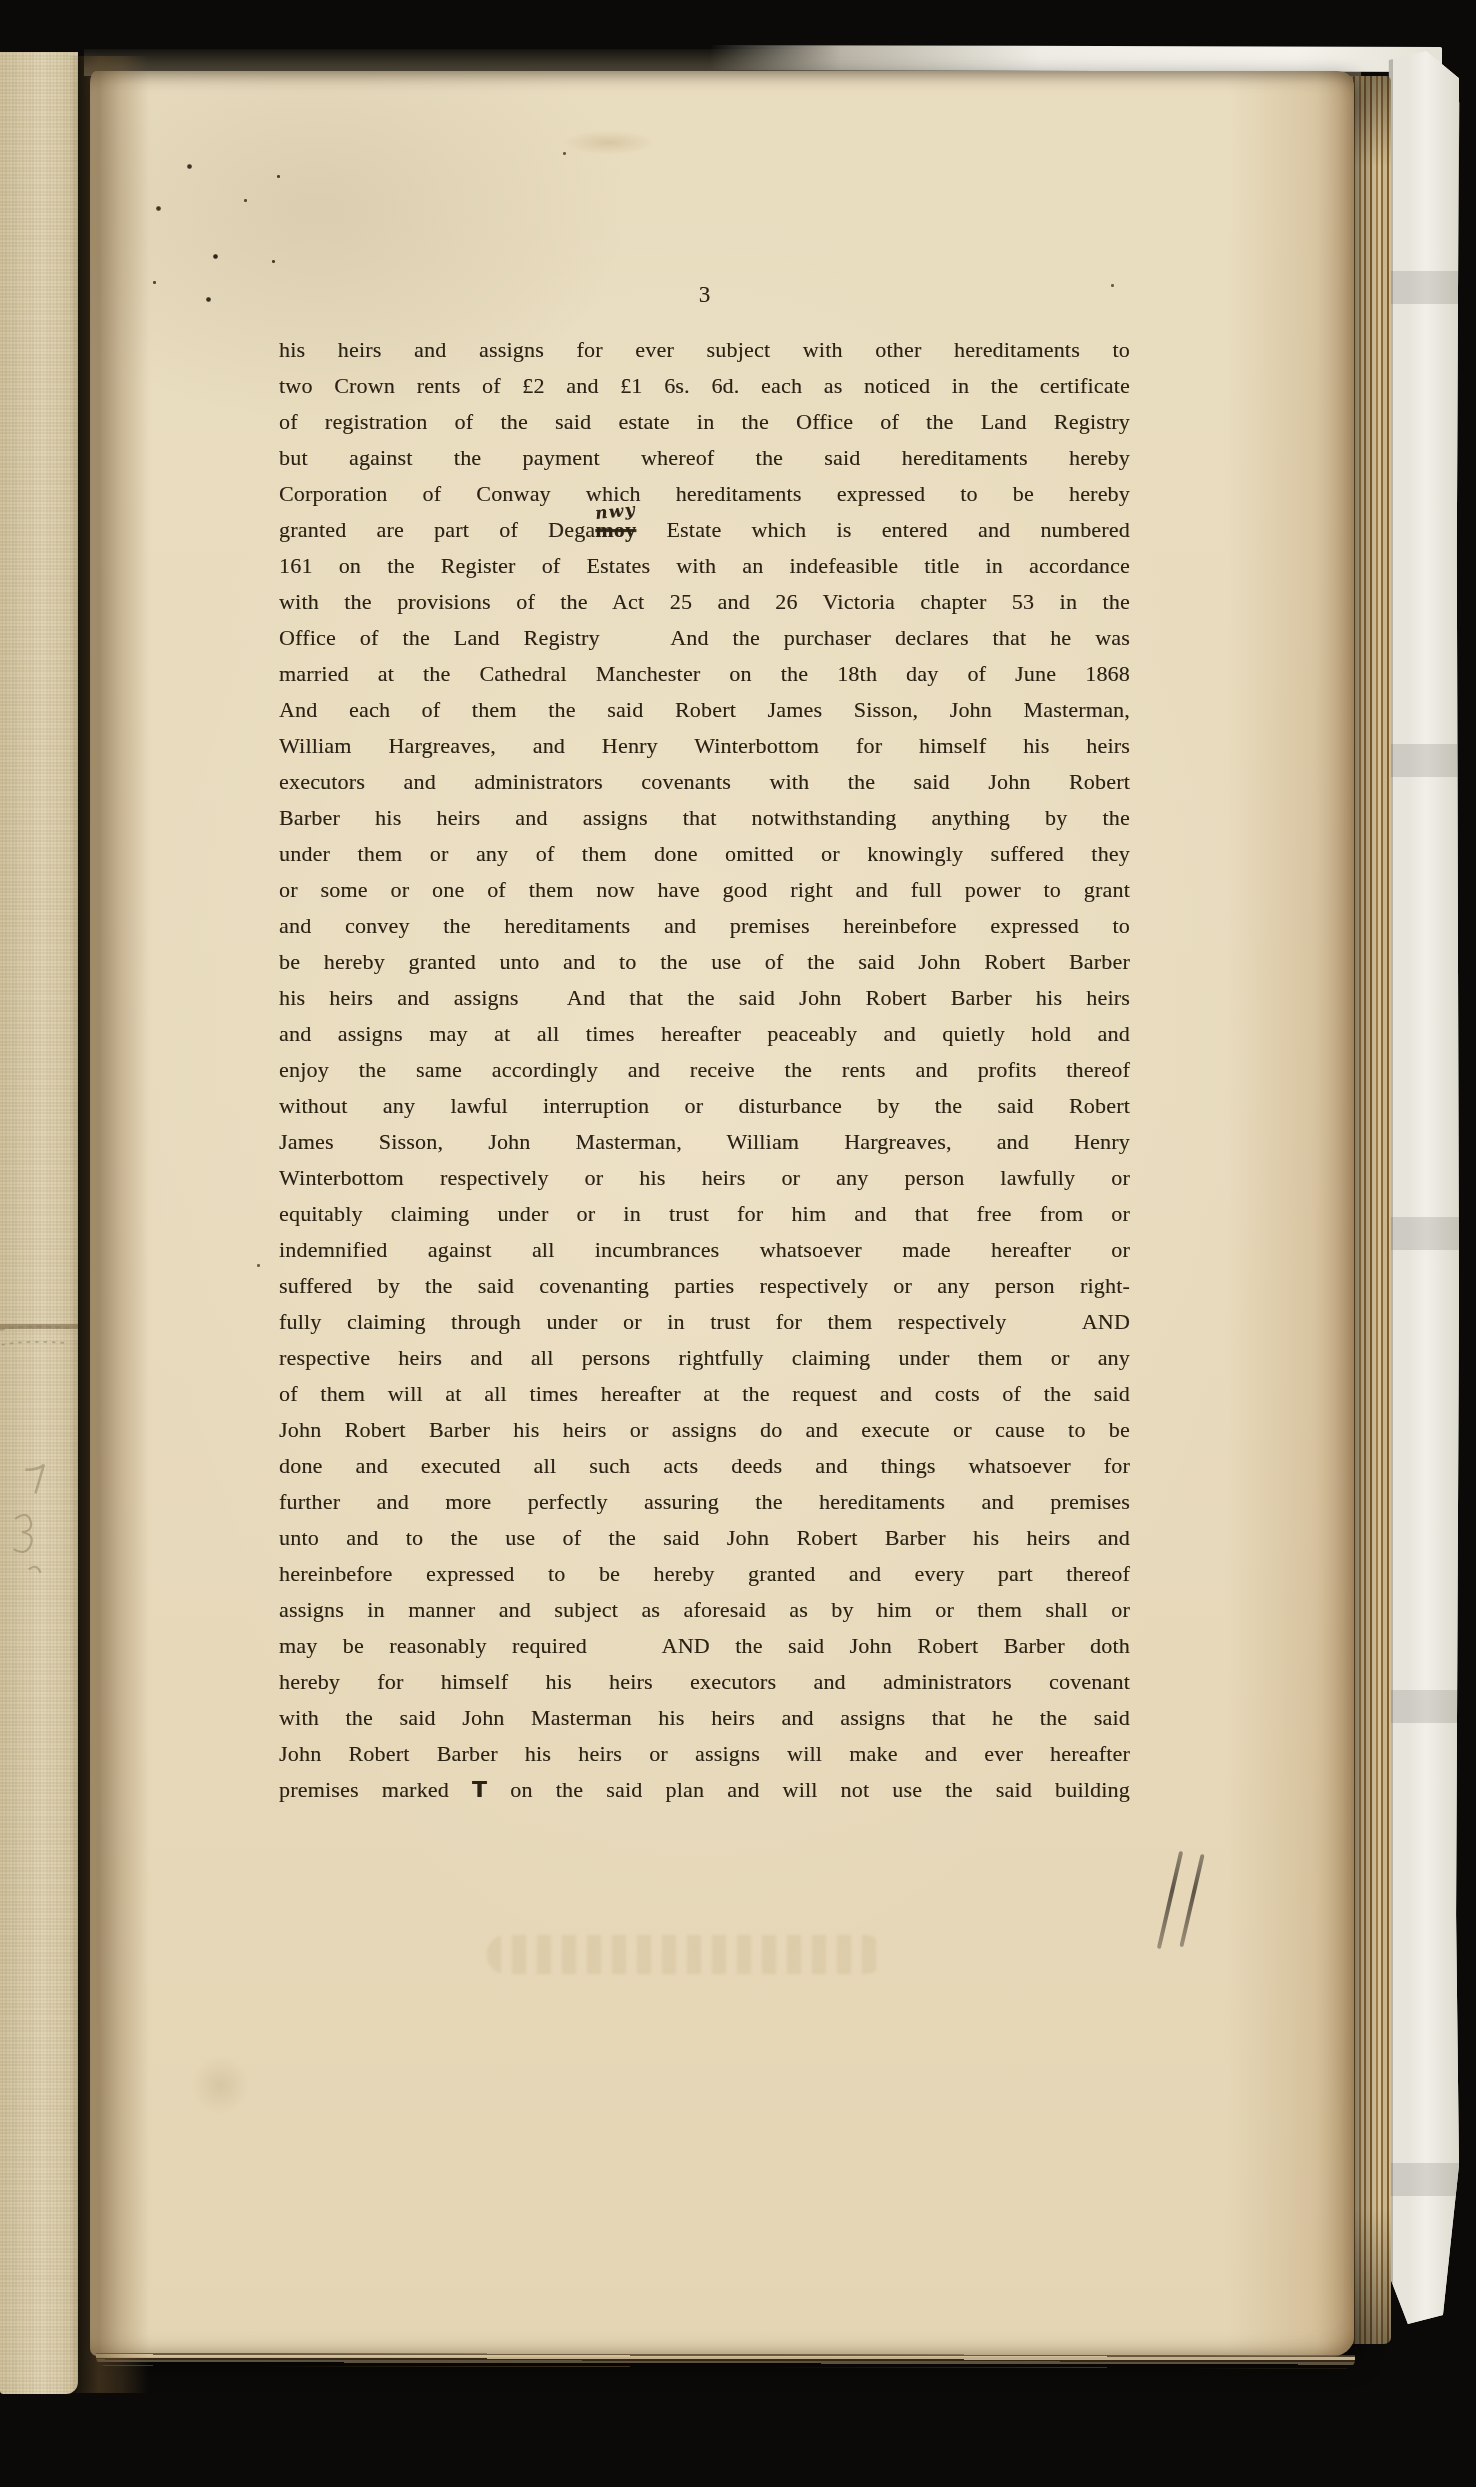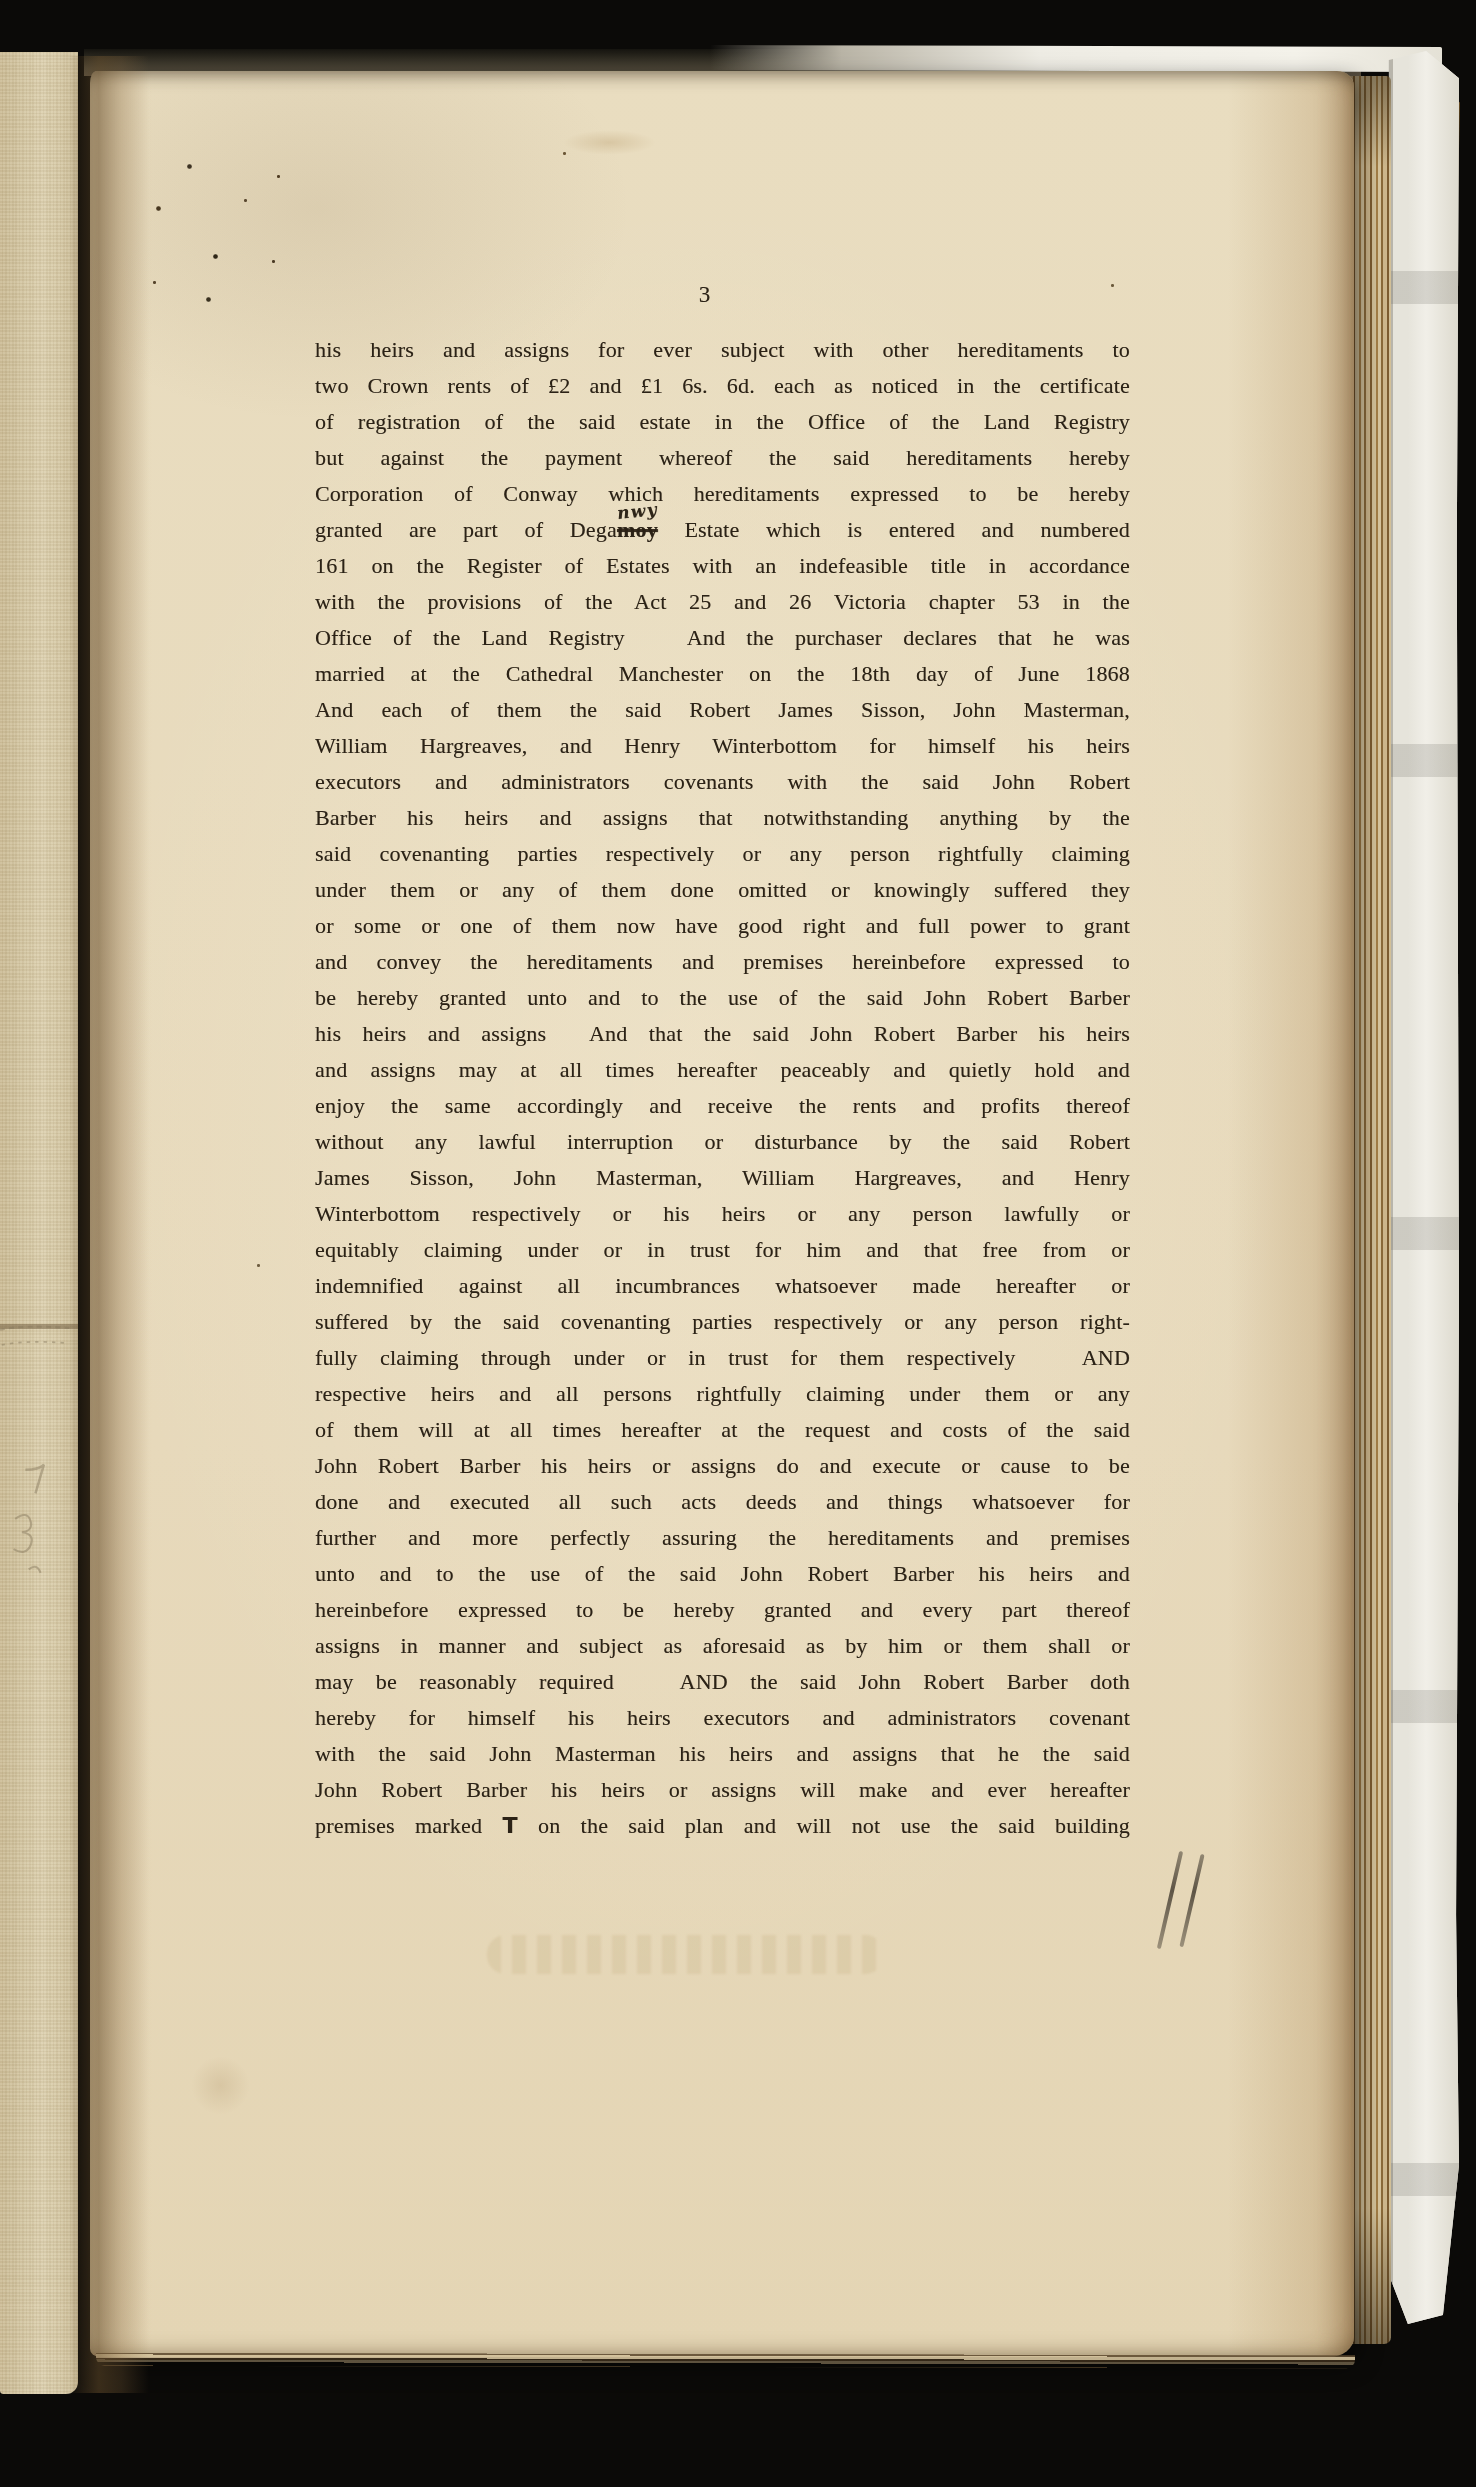--- a/index.html
+++ b/index.html
@@ -113,21 +113,21 @@
     z-index:4;
   }
 
   
   .text-block{
     position:absolute;left:189px;top:206px;width:851px;
     color:#2b2216;font-size:22px;line-height:36px;letter-spacing:0.2px;
     text-shadow:0.3px 0.3px 0.5px rgba(43,34,22,0.35);
   }
   .page-number{height:36px;margin-bottom:18.6px;text-align:center;font-size:23px;}
-  .line{height:36px;text-align:justify;text-align-last:justify;margin-left:36px;}
+  .line{height:36px;text-align:justify;text-align-last:justify;}
   .struck-wrap{position:relative;display:inline-block;}
   .struck{
     text-decoration:line-through;
     text-decoration-thickness:3px;
     text-decoration-color:rgba(42,32,20,0.9);
     font-weight:bold;
   }
   .annotation{
     position:absolute;left:0;top:-18.6px;
     font-style:italic;font-weight:700;font-size:17px;letter-spacing:1.3px;
@@ -185,21 +185,20 @@
       <div class="line"><span>granted are part of Dega</span><span class="struck-wrap"><span class="struck">moy</span><span class="annotation">nwy</span></span><span> Estate which is entered and numbered</span></div>
 
       <div class="line">161 on the Register of Estates with an indefeasible title in accordance</div>
       <div class="line">with the provisions of the Act 25 and 26 Victoria chapter 53 in the</div>
       <div class="line">Office of the Land Registry&nbsp;&nbsp; And the purchaser declares that he was</div>
       <div class="line">married at the Cathedral Manchester on the 18th day of June 1868</div>
       <div class="line">And each of them the said Robert James Sisson, John Masterman,</div>
       <div class="line">William Hargreaves, and Henry Winterbottom for himself his heirs</div>
       <div class="line">executors and administrators covenants with the said John Robert</div>
       <div class="line">Barber his heirs and assigns that notwithstanding anything by the</div>
-      <div class="line">said covenanting parties respectively or any person rightfully claiming</div>
       <div class="line">under them or any of them done omitted or knowingly suffered they</div>
       <div class="line">or some or one of them now have good right and full power to grant</div>
       <div class="line">and convey the hereditaments and premises hereinbefore expressed to</div>
       <div class="line">be hereby granted unto and to the use of the said John Robert Barber</div>
       <div class="line">his heirs and assigns&nbsp;&nbsp;And that the said John Robert Barber his heirs</div>
       <div class="line">and assigns may at all times hereafter peaceably and quietly hold and</div>
       <div class="line">enjoy the same accordingly and receive the rents and profits thereof</div>
       <div class="line">without any lawful interruption or disturbance by the said Robert</div>
       <div class="line">James Sisson, John Masterman, William Hargreaves, and Henry</div>
       <div class="line">Winterbottom respectively or his heirs or any person lawfully or</div>

